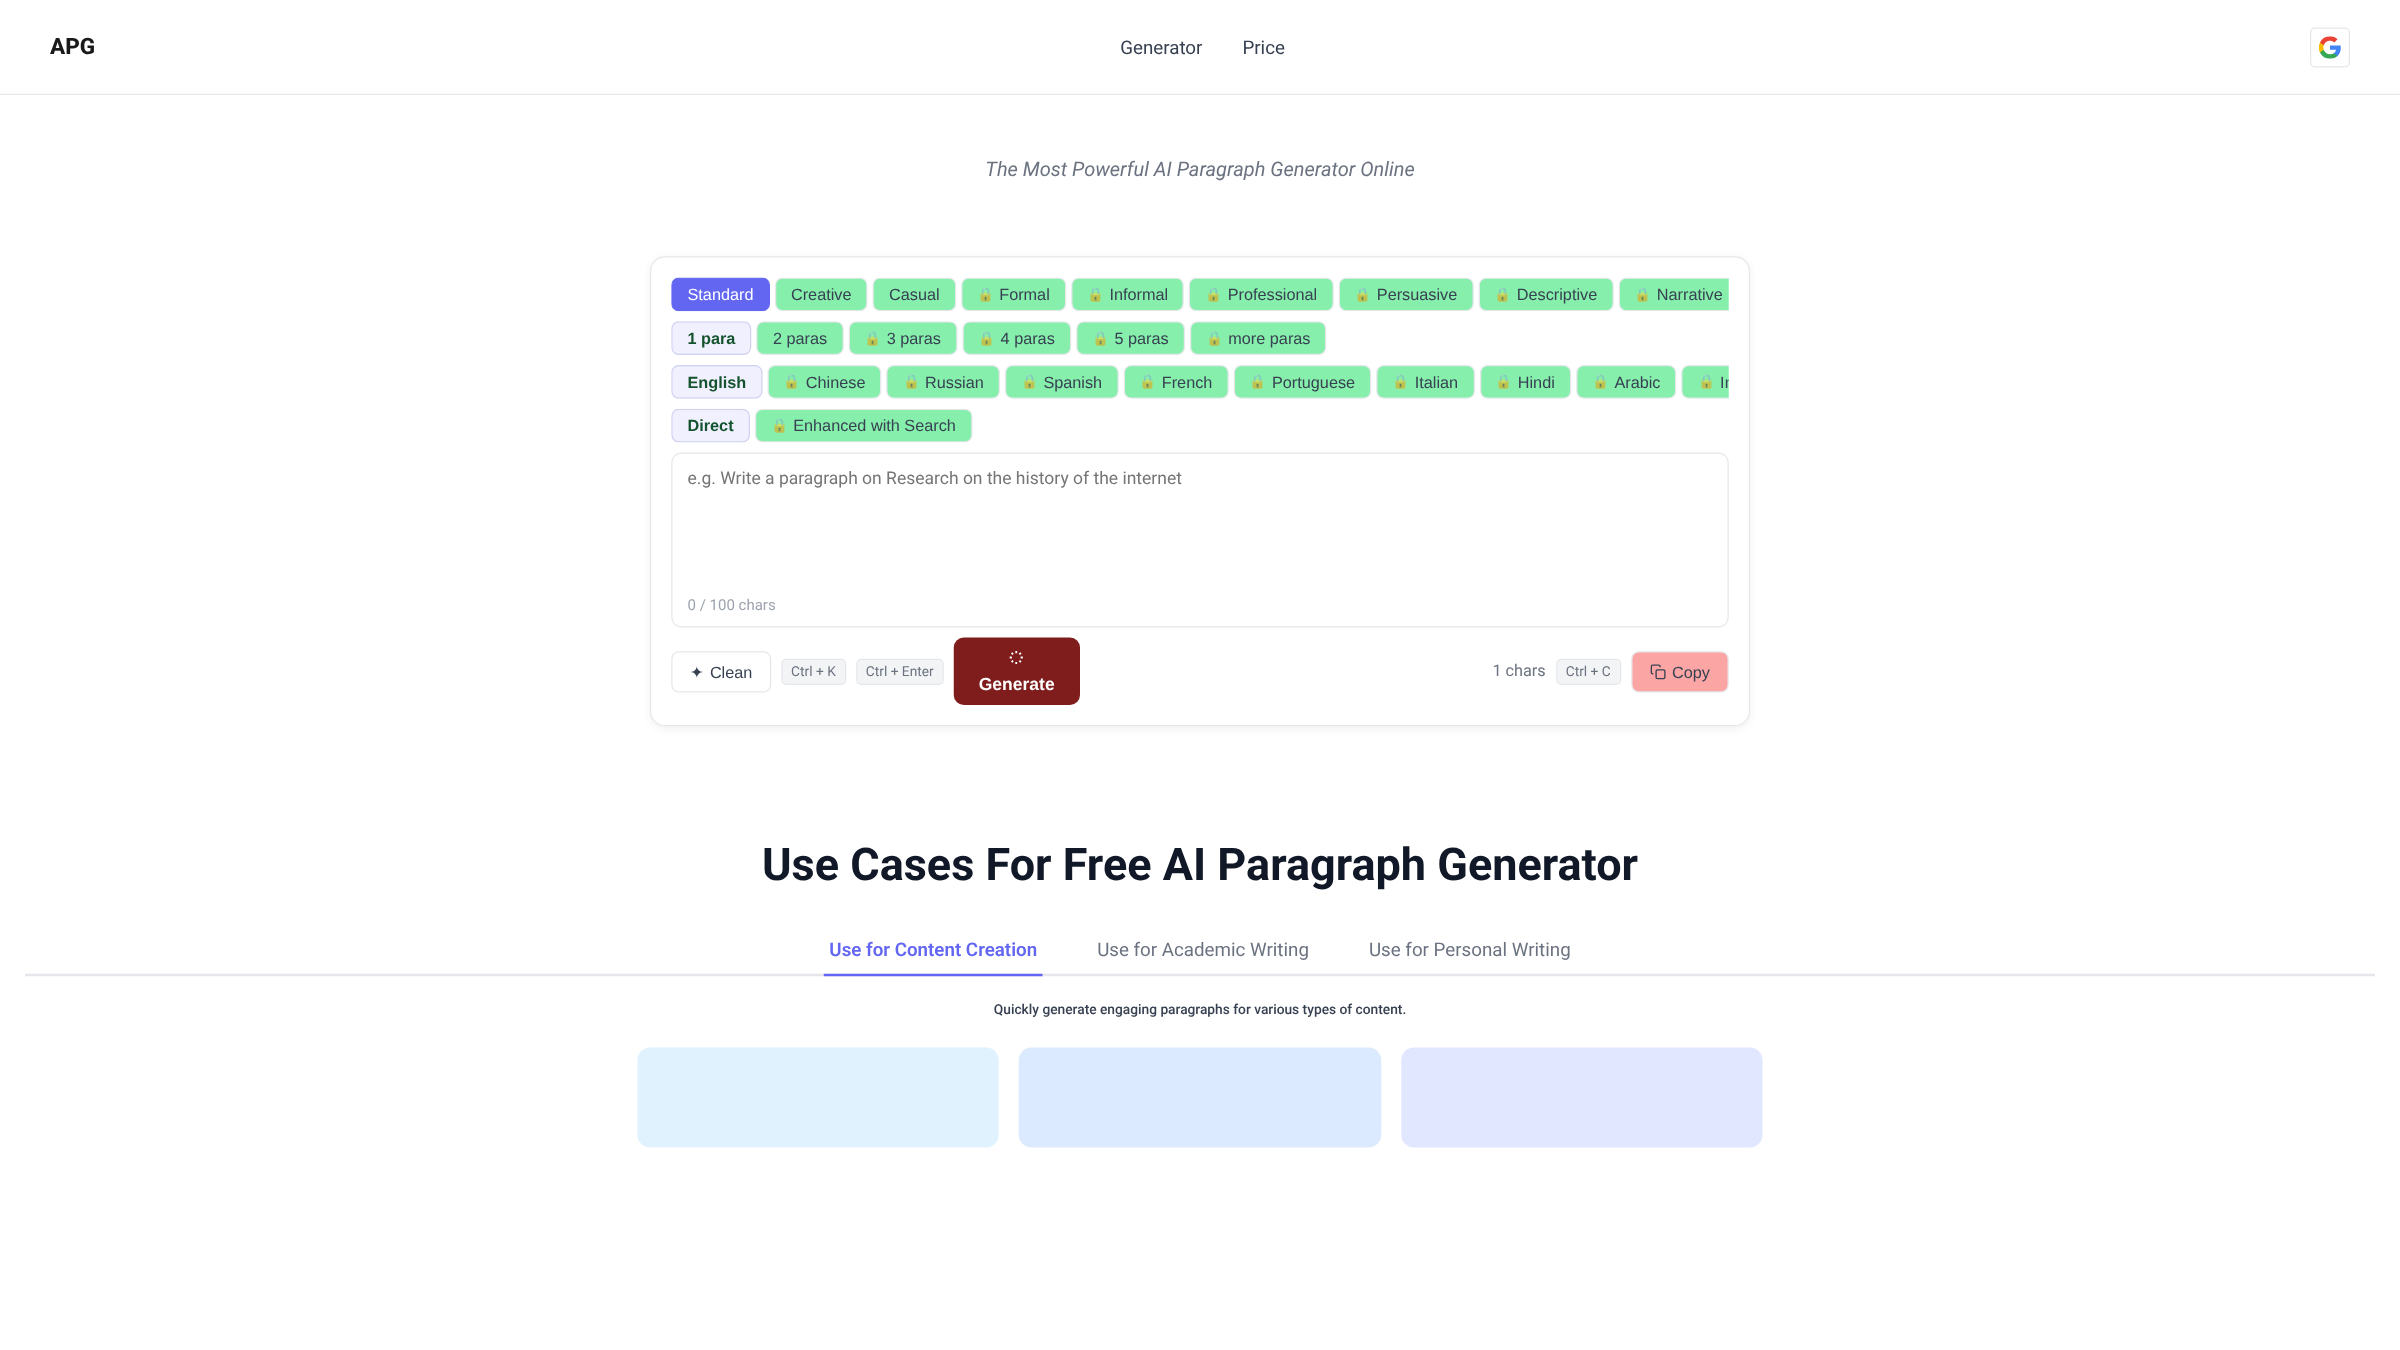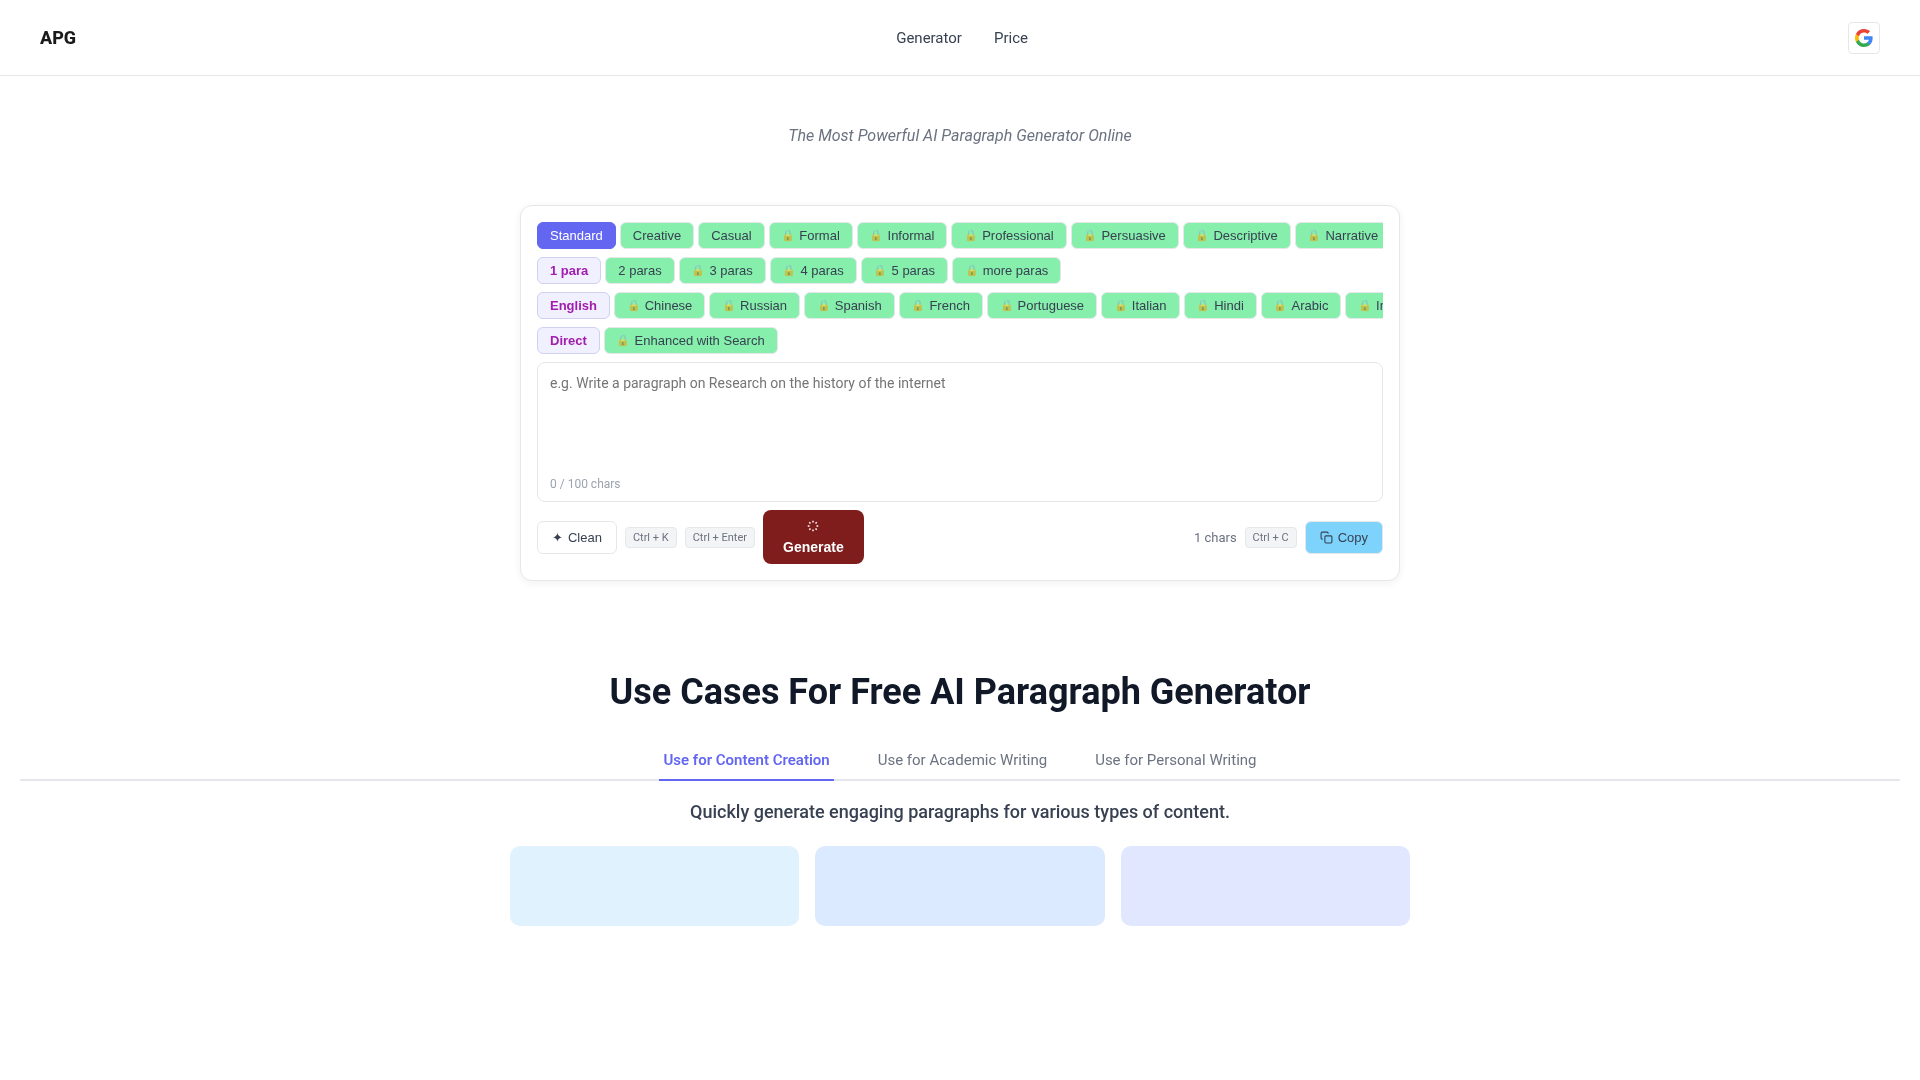--- a/index.html
+++ b/index.html
@@ -96,21 +96,21 @@
       align-items: center;
       gap: 4px;
     }
     .tab-btn.active {
       background: #6366f1;
       color: #fff;
       border-color: #6366f1;
     }
     .tab-btn.active-light {
       background: #f0f0ff;
-      color: #a21caf;
+      color: #14532d;
       border-color: #d0d0f0;
       font-weight: 600;
     }
     .tab-btn .lock-icon {
       font-size: 11px;
       opacity: 0.6;
     }
 
     
     .text-area-wrap {
@@ -192,21 +192,21 @@
       flex-direction: column;
     }
     .chars-info {
       font-size: 13px;
       color: #6b7280;
     }
     .copy-btn {
       padding: 8px 14px;
       border-radius: 6px;
       border: 1px solid #e5e7eb;
-      background: #7dd3fc;
+      background: #fca5a5;
       font-size: 13px;
       color: #374151;
       cursor: pointer;
       display: flex;
       align-items: center;
       gap: 5px;
     }
 
     
     .use-cases-section {
@@ -233,21 +233,21 @@
       cursor: pointer;
       border-bottom: 2px solid transparent;
       margin-bottom: -2px;
     }
     .use-case-tab.active {
       color: #6366f1;
       font-weight: 600;
       border-bottom: 2px solid #6366f1;
     }
     .use-cases-desc {
-      font-size: 18px;
+      font-size: 11px;
       color: #374151;
       margin-bottom: 24px;
       font-weight: 500;
     }
     .use-cases-cards {
       display: flex;
       gap: 16px;
       justify-content: center;
       max-width: 900px;
       margin: 0 auto;

